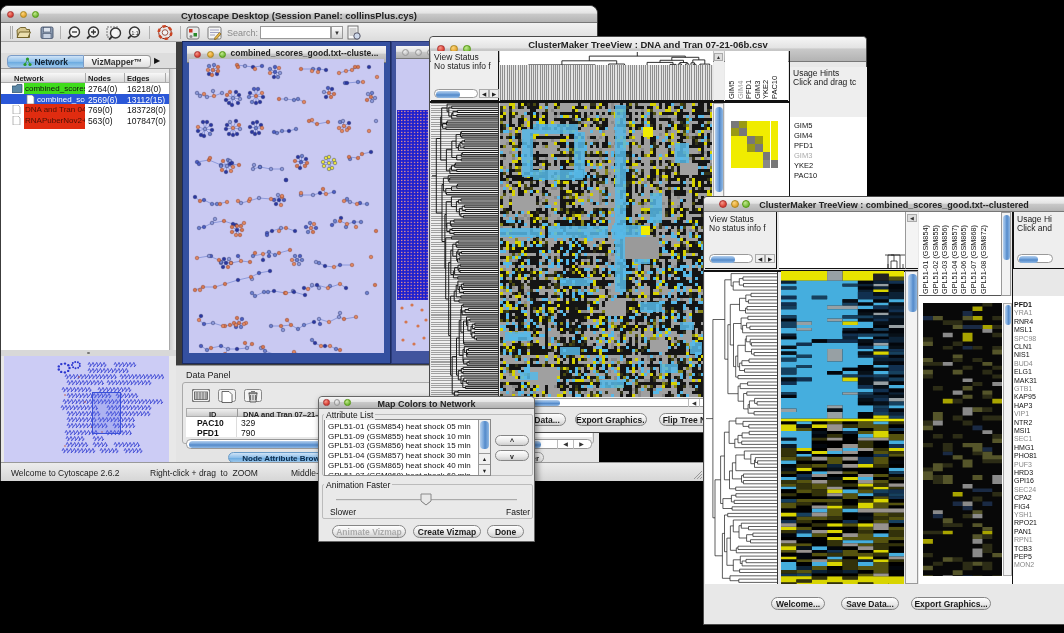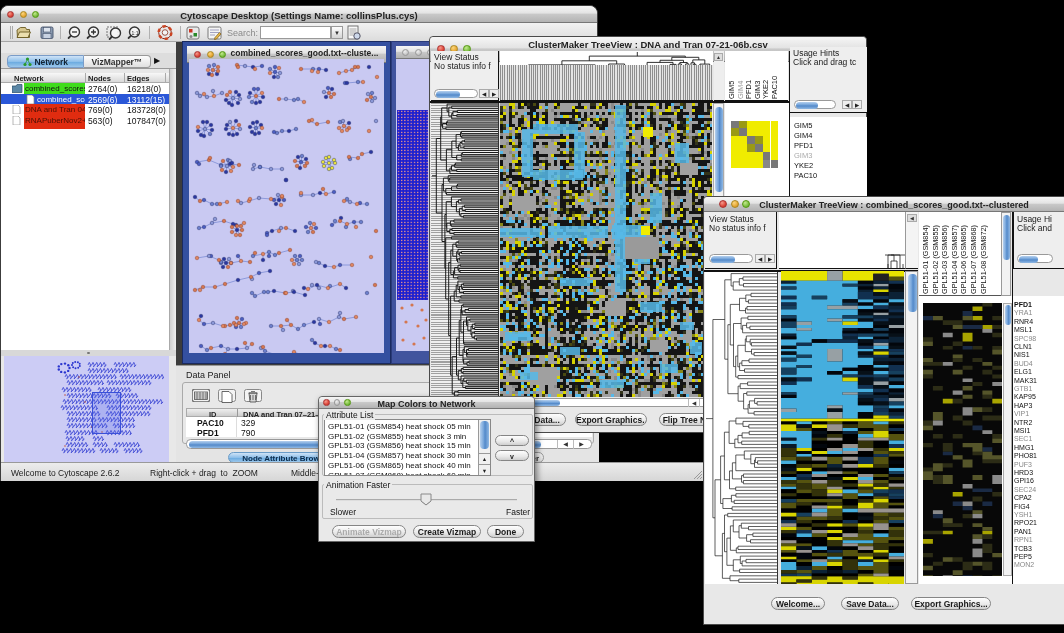--- a/index.html
+++ b/index.html
@@ -16,21 +16,21 @@
 .aqpill{position:absolute;border-radius:4px;background:linear-gradient(#b5d0ee,#6d9fd8 45%,#5288c8 55%,#8fb8e4)}
 .btn{position:absolute;white-space:nowrap;overflow:hidden;border:1px solid #858585;border-radius:9px;background:linear-gradient(#fefefe,#e8e8e8 60%,#cfcfcf);
  font-size:8.5px;font-weight:bold;color:#1a1a1a;text-align:center}
 .sep{position:absolute;width:1px;background:#aaa;top:25px;height:13px}
 </style></head><body>
 <div class="abs" style="left:0;top:5px;width:598px;height:476px;background:#e8e8e8;border-radius:8px 8px 0 0;border:1px solid #3c3c3c">
     <div class="abs tbar" style="left:0;top:0;width:100%;height:17px;border-radius:8px 8px 0 0">
       <div class="light lr" style="left:6px;width:7px;height:7px;margin-top:-3.5px"></div>
       <div class="light ly" style="left:18.5px;width:7px;height:7px;margin-top:-3.5px"></div>
       <div class="light lg" style="left:31px;width:7px;height:7px;margin-top:-3.5px"></div>
-      <div class="ttl" style="top:3.5px;font-size:9.5px">Cytoscape Desktop (Settings Name: collinsPlus.cys)</div>
+      <div class="ttl" style="top:3.5px;font-size:9.5px">Cytoscape Desktop (Session Panel: collinsPlus.cys)</div>
     </div>
     <div class="abs" style="left:0;top:17px;width:100%;height:19px;background:linear-gradient(#f2f2f2,#dcdcdc);border-bottom:1px solid #a6a6a6">
       <div class="sep" style="left:9px;top:3px"></div>
       <div class="sep" style="left:11px;top:3px"></div>
       <svg class="abs" style="left:0;top:0" width="370" height="19">
 <defs>
           <g id="mag">
             <circle cx="6.5" cy="6" r="5" fill="#f8f8f8" fill-opacity="0.85" stroke="#333" stroke-width="1.4"></circle>
 <path d="M2.8 9.8L0.6 12" stroke="#333" stroke-width="1.8" stroke-linecap="round"></path>
           </g>
@@ -688,21 +688,21 @@
     </div>
     <div class="abs" style="left:295px;top:14px;width:63px;height:50px;background:#fff;border-bottom:1.5px solid #111"><svg width="63" height="50">
         <text transform="translate(9.0,48) rotate(-90)" font-size="7.5" fill="#111" font-family="Liberation Sans">GIM5</text>
         <text transform="translate(17.6,48) rotate(-90)" font-size="7.5" fill="#999" font-family="Liberation Sans">GIM4</text>
         <text transform="translate(26.2,48) rotate(-90)" font-size="7.5" fill="#111" font-family="Liberation Sans">PFD1</text>
         <text transform="translate(34.8,48) rotate(-90)" font-size="7.5" fill="#111" font-family="Liberation Sans">GIM3</text>
         <text transform="translate(43.4,48) rotate(-90)" font-size="7.5" fill="#111" font-family="Liberation Sans">YKE2</text>
         <text transform="translate(52.0,48) rotate(-90)" font-size="7.5" fill="#111" font-family="Liberation Sans">PAC10</text>
       </svg></div>
     <div class="abs" style="left:358.5px;top:14px;width:1.5px;height:382px;background:#111"></div>
-    <div class="abs panel-txt" style="left:360px;top:10px;width:77px;height:66px;background:#eee;border-bottom:1.5px solid #111;padding:2px 0 8px 3px">Usage Hints<br>Click and drag tc<div class="aqsc" style="left:4px;top:53px;width:42px;height:9px">
+    <div class="abs panel-txt" style="left:360px;top:30px;width:77px;height:66px;background:#eee;border-bottom:1.5px solid #111;padding:2px 0 8px 3px">Usage Hints<br>Click and drag tc<div class="aqsc" style="left:4px;top:53px;width:42px;height:9px">
         <div class="aqpill" style="left:1px;top:1px;width:22px;height:6.5px"></div>
       </div><div class="abs" style="left:52px;top:53px;width:10px;height:9px;border:1px solid #aaa;background:#eee;font-size:5.5px;text-align:center;line-height:9px;color:#222">◀</div><div class="abs" style="left:62px;top:53px;width:10px;height:9px;border:1px solid #aaa;background:#eee;font-size:5.5px;text-align:center;line-height:9px;color:#222">▶</div></div>
     <div class="abs" style="left:360px;top:80px;width:77px;height:316px;background:#fff">
       <div style="position:absolute;left:4px;top:4px;font-size:7.5px;color:#111">GIM5</div>
       <div style="position:absolute;left:4px;top:14px;font-size:7.5px;color:#111">GIM4</div>
       <div style="position:absolute;left:4px;top:24px;font-size:7.5px;color:#111">PFD1</div>
       <div style="position:absolute;left:4px;top:34px;font-size:7.5px;color:#aaa">GIM3</div>
       <div style="position:absolute;left:4px;top:44px;font-size:7.5px;color:#111">YKE2</div>
       <div style="position:absolute;left:4px;top:54px;font-size:7.5px;color:#111">PAC10</div>
     </div>
@@ -881,21 +881,21 @@
     <div class="abs tbar" style="left:0;top:0;width:100%;height:12px;border-radius:4px 4px 0 0">
       <div class="light lr" style="left:4px;width:6.5px;height:6.5px;margin-top:-3.25px"></div>
       <div class="light lx" style="left:14.5px;width:6.5px;height:6.5px;margin-top:-3.25px"></div>
       <div class="light lg" style="left:25px;width:6.5px;height:6.5px;margin-top:-3.25px"></div>
       <div class="ttl" style="top:1.5px;font-size:9px">Map Colors to Network</div>
     </div>
     <div style="position:absolute;left:5px;top:13px;font-size:8.5px;color:#111;background:#e9e9e9;padding:0 2px;z-index:3">Attribute List</div>
     <div class="abs" style="left:3px;top:17px;width:211px;height:62px;border:1px solid #bbb;border-radius:2px"></div>
     <div class="abs" style="left:5px;top:22px;width:167px;height:57px;background:#fff;border:1px solid #888;font-size:8px;color:#111;overflow:hidden">
       <div style="position:absolute;left:3px;top:2.0px;white-space:nowrap">GPL51-01 (GSM854) heat shock 05 min</div>
-      <div style="position:absolute;left:3px;top:11.7px;white-space:nowrap">GPL51-02 (GSM855) heat shock 3 min</div>
+      <div style="position:absolute;left:3px;top:11.7px;white-space:nowrap">GPL51-09 (GSM855) heat shock 10 min</div>
       <div style="position:absolute;left:3px;top:21.4px;white-space:nowrap">GPL51-03 (GSM856) heat shock 15 min</div>
       <div style="position:absolute;left:3px;top:31.1px;white-space:nowrap">GPL51-04 (GSM857) heat shock 30 min</div>
       <div style="position:absolute;left:3px;top:40.8px;white-space:nowrap">GPL51-06 (GSM865) heat shock 40 min</div>
       <div style="position:absolute;left:3px;top:50.5px;white-space:nowrap">GPL51-07 (GSM868) heat shock 60 min</div>
       <div class="abs" style="left:152.5px;top:0;width:13px;height:57px;background:#f0f0f0;border-left:1px solid #999">
         <div class="aqpill" style="left:1.5px;top:1px;width:9px;height:28px;background:linear-gradient(90deg,#b5d0ee,#6d9fd8 45%,#5288c8 55%,#8fb8e4)"></div>
         <div style="position:absolute;left:0;top:33px;width:12px;height:11px;border-top:1px solid #999;font-size:5.5px;text-align:center;line-height:11px;color:#222">▲</div>
         <div style="position:absolute;left:0;top:44px;width:12px;height:12px;border-top:1px solid #999;font-size:5.5px;text-align:center;line-height:12px;color:#222">▼</div>
       </div>
     </div>

